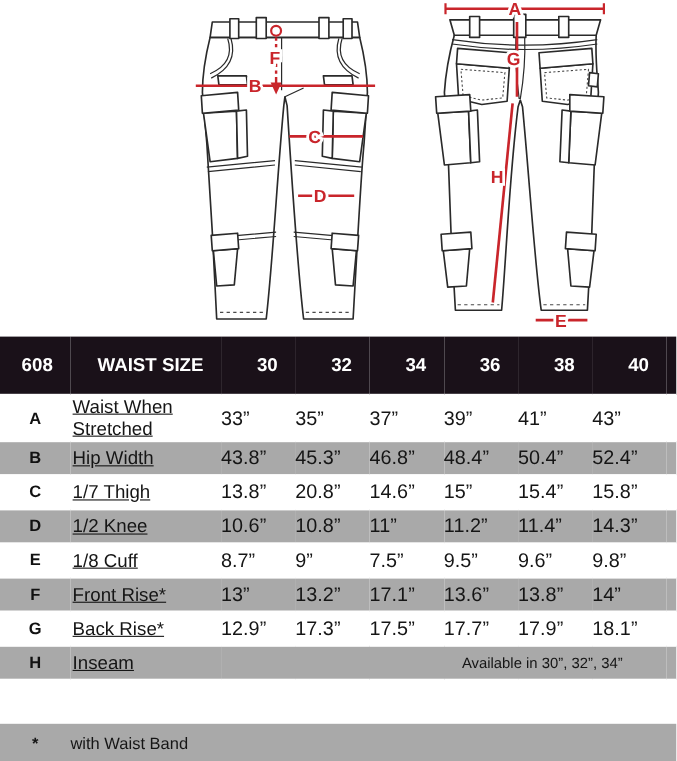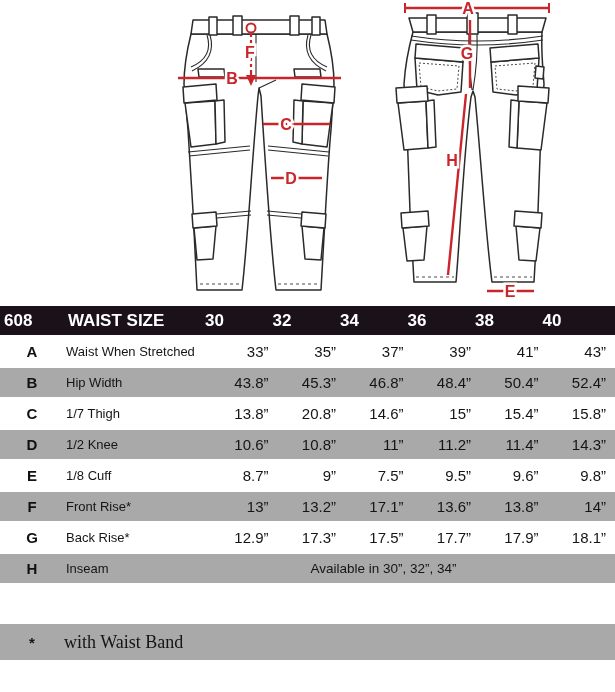--- a/index.html
+++ b/index.html
@@ -22,37 +22,37 @@
   .thin { stroke:#2a2a2a; fill:none; stroke-width:1.1; stroke-linejoin:round; }
   .hem  { stroke:#4a4a4a; fill:none; stroke-width:1; stroke-dasharray:3,3; }
   .stitch { stroke:#4a4a4a; fill:none; stroke-width:1; stroke-dasharray:2,2; }
 
   
   table.size-table { border-collapse:collapse; width:615px; table-layout:fixed; }
   table.size-table thead tr {
     background:#1a1119; color:#ffffff; height:30px;
     border-bottom:2px solid #ffffff;
   }
-  table.size-table th { font-size:17px; font-weight:bold; text-align:left; padding:4px;margin-left:21px; }
+  table.size-table th { font-size:17px; font-weight:bold; text-align:right; padding:16px;margin-left:21px; }
   table.size-table tbody tr { height:31px; border-bottom:2px solid #ffffff; background:#ffffff; }
   table.size-table tbody tr:nth-child(even) { background:#a9a9a9; }
   td { padding:0; vertical-align:middle; }
   td.letter { font-weight:bold; font-size:15px; text-align:center; color:#111; }
-  td.label  { font-size:13px; padding-left:2px; }
-  td.val    { font-size:15px; text-align:right; }
-  td.avail  { font-size:13.5px; text-align:center; padding-right:40px; }
+  td.label  { font-size:17px; padding-left:2px;text-decoration:underline; }
+  td.val    { font-size:18px; text-align:left; }
+  td.avail  { font-size:13.5px; text-align:right; padding-right:40px; }
   td.sp, th.sp { width:9px; }
 
   
   .footnote {
     margin-top:39px; width:615px; height:36px; background:#a9a9a9;
     display:flex; align-items:center;
   }
   .footnote .sym { width:64px; text-align:center; font-weight:bold; font-size:15px; }
-  .footnote .txt { font-size:18px;font-family:Liberation Serif, serif; }
+  .footnote .txt { font-size:15px; }
 </style>
 </head>
 <body>
 
 <div class="page">
 
   <svg class="diagram" width="615" height="306" viewBox="0 0 615 306" xmlns="http://www.w3.org/2000/svg">
 
     <g>
       <path class="ink" d="M191,34 C186,54 184,68 184,84 L188,130 L193,211 L197,290 L242,290 C248,238 252,160 258,96 L259,88 L261,96 C265,160 270,238 276,290 L321,290 C324,238 328,160 331,130 L334,84 C334,68 332,54 327,34 Z"></path>

